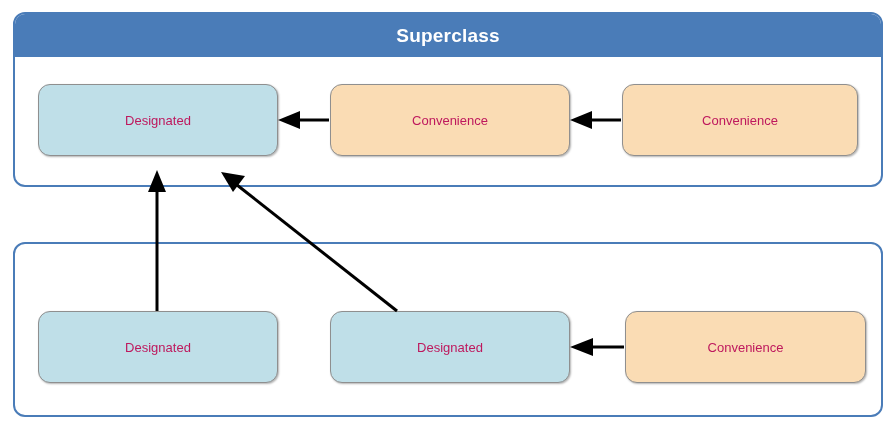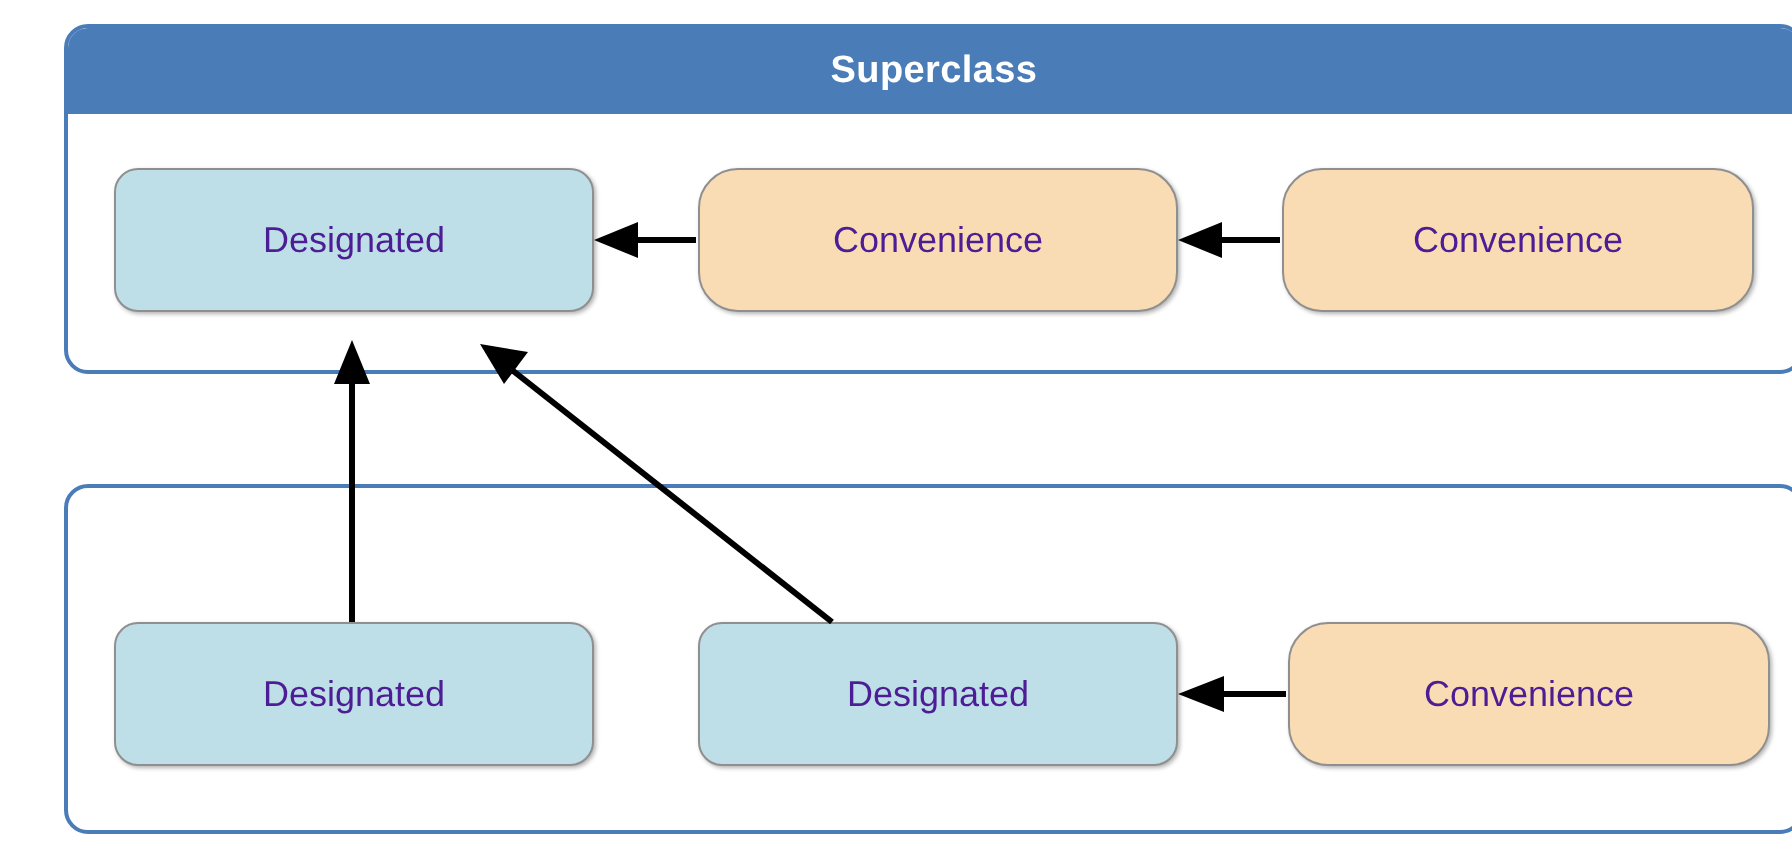--- a/index.html
+++ b/index.html
@@ -13,21 +13,20 @@
     font-family: "Liberation Sans", sans-serif;
     position: relative;
     overflow: hidden;
   }
 
   #stage {
     position: absolute;
     left: 0; top: 0;
     width: 804px;
     height: 429px;
-    margin-left: 19px;
   }
 
   
   .class-panel {
     position: absolute;
     box-sizing: border-box;
     border: 2px solid #4a7cb8;
     border-radius: 12px;
     background: #ffffff;
     overflow: hidden;
@@ -71,31 +70,30 @@
 
   
   .init-box {
     position: absolute;
     box-sizing: border-box;
     border: 1px solid #8f8f8f;
     border-radius: 12px;
     display: flex;
     align-items: center;
     justify-content: center;
-    font-size: 18px;
-    color: #4c1d95;
+    font-size: 13px;
+    color: #be185d;
     box-shadow: 1px 1px 2px rgba(0,0,0,0.30);
     height: 72px;
   }
   .init-designated {
     background: #bfdfe8;
   }
   .init-convenience {
     background: #fadcb4;
-    border-radius: 20px;
   }
 
   
   .sup-b1 { left: 38px;  top: 84px; width: 240px; }
   .sup-b2 { left: 330px; top: 84px; width: 240px; }
   .sup-b3 { left: 622px; top: 84px; width: 236px; }
 
   
   .sub-b1 { left: 38px;  top: 311px; width: 240px; }
   .sub-b2 { left: 330px; top: 311px; width: 240px; }

